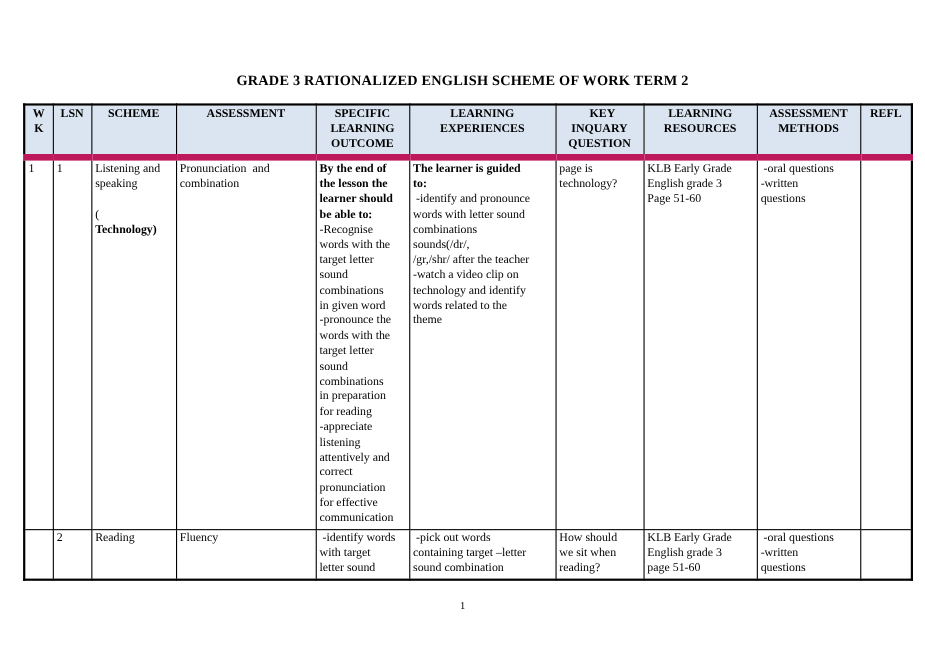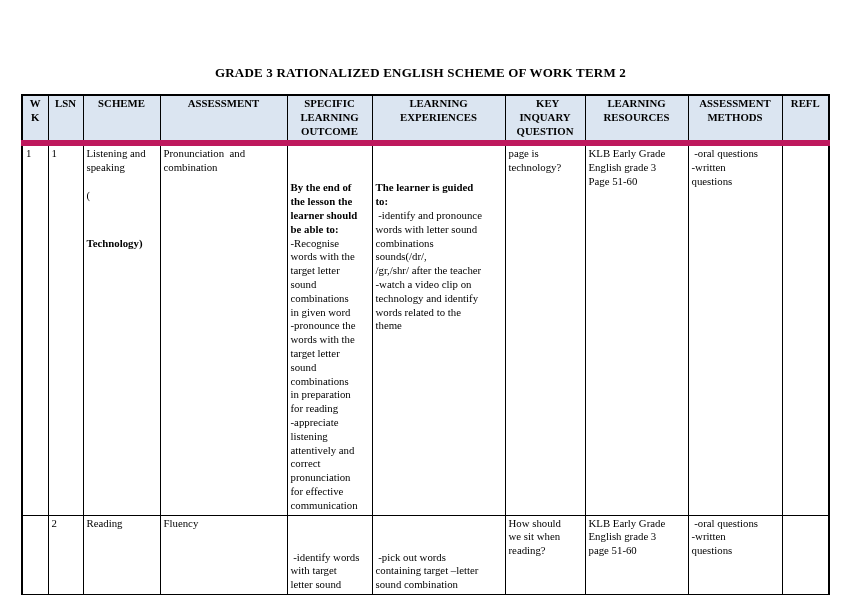--- a/index.html
+++ b/index.html
@@ -38,21 +38,21 @@
   }
   table.sow thead th{
     background:#dbe5f1;
     font-weight:bold;
     text-align:center;
     border-bottom:6px solid #be185d;
     height:41px;
   }
   .pre{white-space:pre-wrap;}
   .b{font-weight:bold;}
-  .blk{display:block;margin-top:34px;}
+  .blk{display:block;}
   .pageno{
     margin-top:19px;
     text-align:center;
     font-size:9.5px;
   }
 </style>
 </head>
 <body>
 
 <div class="page">

